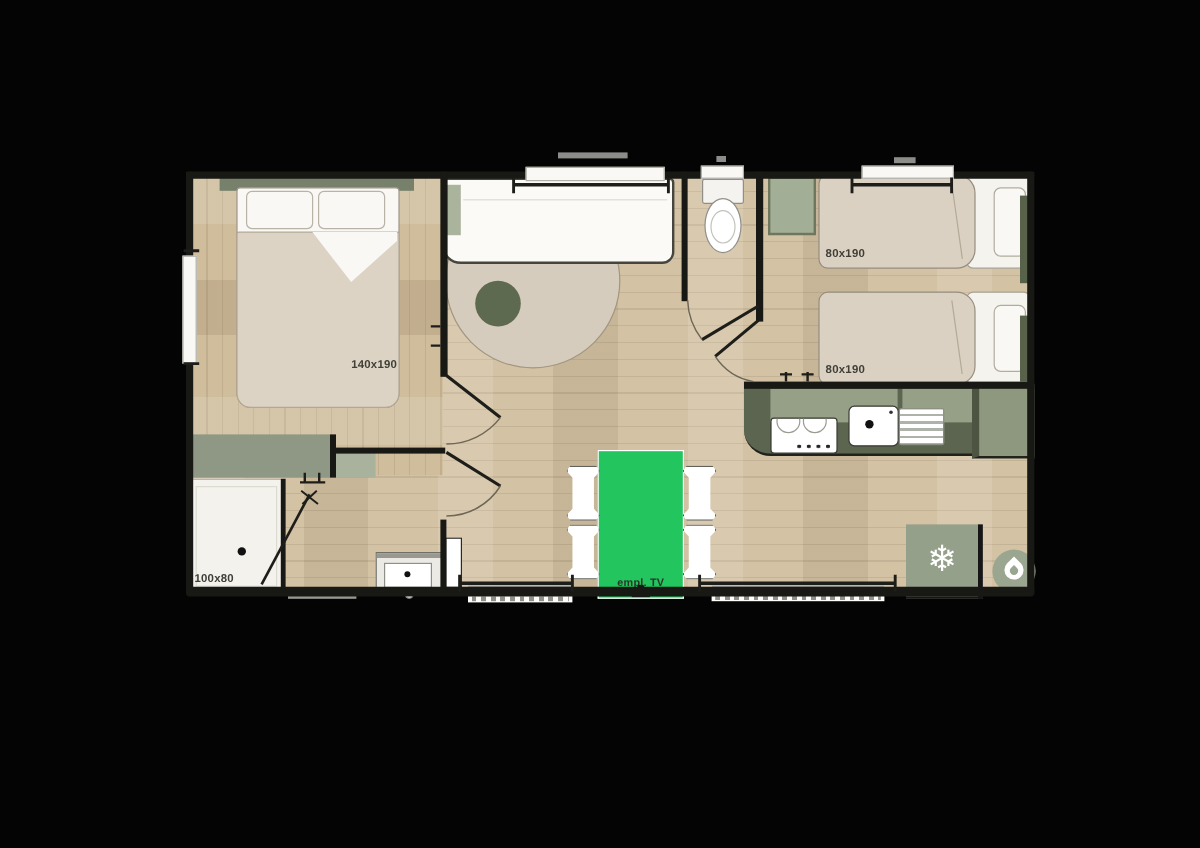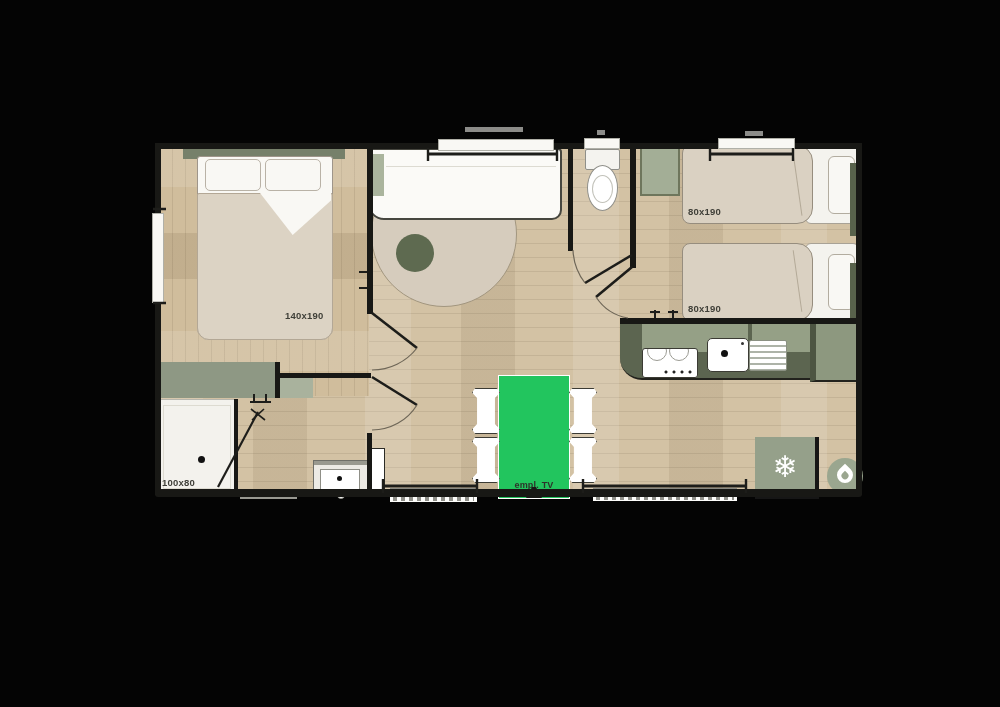--- a/index.html
+++ b/index.html
@@ -33,21 +33,21 @@
 
   <div class="abs" style="left:216px;top:18px;width:144px;height:144px;border-radius:50%;background:#d6ccbd;border:1px solid #a2967f;"></div>
   <div class="abs" style="left:241px;top:91px;width:38px;height:38px;border-radius:50%;background:#5e6a50;"></div>
 
   <div class="abs" style="left:28px;top:5px;width:162px;height:11px;background:#76806a;"></div>
   <div class="abs whitebox" style="left:42px;top:13px;width:134px;height:182px;border:1px solid #9e958a;border-radius:3px 3px 12px 12px;"></div>
   <div class="abs whitebox" style="left:50px;top:16px;width:54px;height:30px;border:1px solid #b9b2a6;border-radius:5px;"></div>
   <div class="abs whitebox" style="left:110px;top:16px;width:54px;height:30px;border:1px solid #b9b2a6;border-radius:5px;"></div>
   <div class="abs" style="left:42px;top:50px;width:134px;height:145px;background:#dcd3c4;border:1px solid #b3a795;border-radius:2px 2px 12px 12px;"></div>
   <div class="abs" style="left:105px;top:50px;width:71px;height:42px;background:#f9f8f4;clip-path:polygon(0 0,100% 0,100% 18%,46% 100%);"></div>
-  <div class="abs label" style="left:130px;top:167px;width:46px;">140x190</div>
+  <div class="abs label" style="left:130px;top:156px;width:46px;text-align:right;">140x190</div>
 
   <div class="abs" style="left:213px;top:5px;width:190px;height:68px;background:#fbfaf7;border:2px solid #46463f;border-radius:4px 4px 10px 16px;">
     <div class="abs" style="left:2px;top:4px;width:12px;height:42px;background:#aab49d;"></div>
     <div class="abs" style="left:16px;top:16px;right:4px;height:0;border-top:1.5px solid #dddbd2;"></div>
   </div>
 
   <div class="abs" style="left:430px;top:6px;width:33px;height:19px;background:#f4f3ef;border:1px solid #8f8f89;border-radius:2px;"></div>
   <div class="abs" style="left:432px;top:22px;width:29px;height:44px;background:#fff;border:1.5px solid #8f8f89;border-radius:50%;">
     <div class="abs" style="left:4px;top:9px;width:19px;height:26px;border:1px solid #c2c2ba;border-radius:50%;"></div>
   </div>

